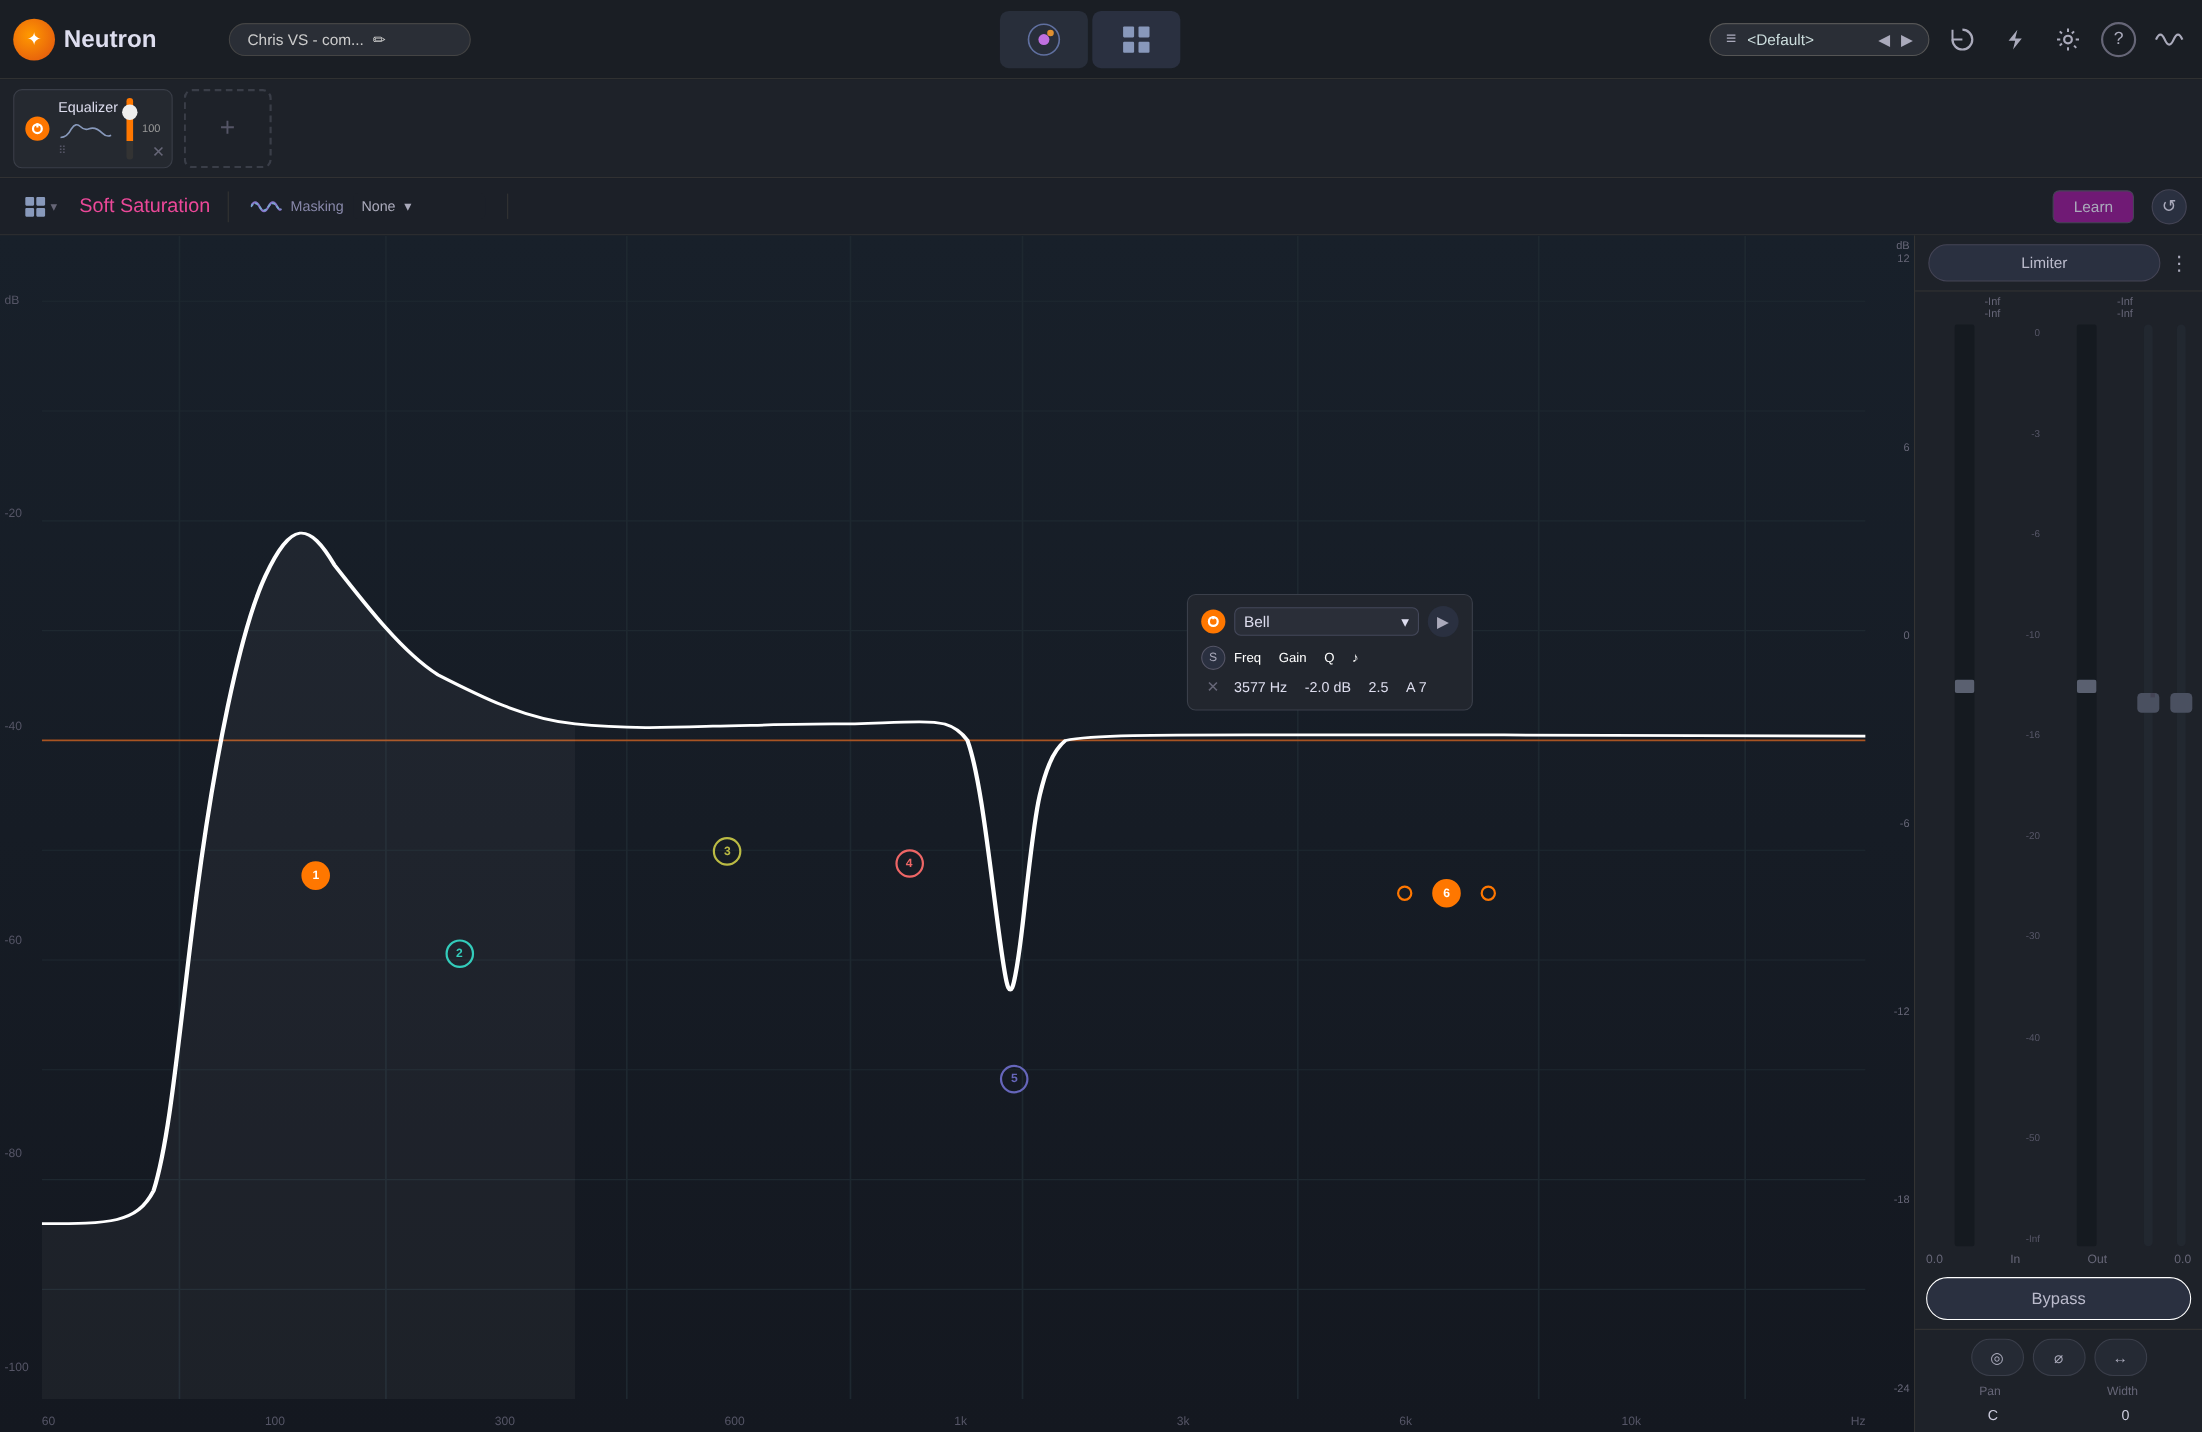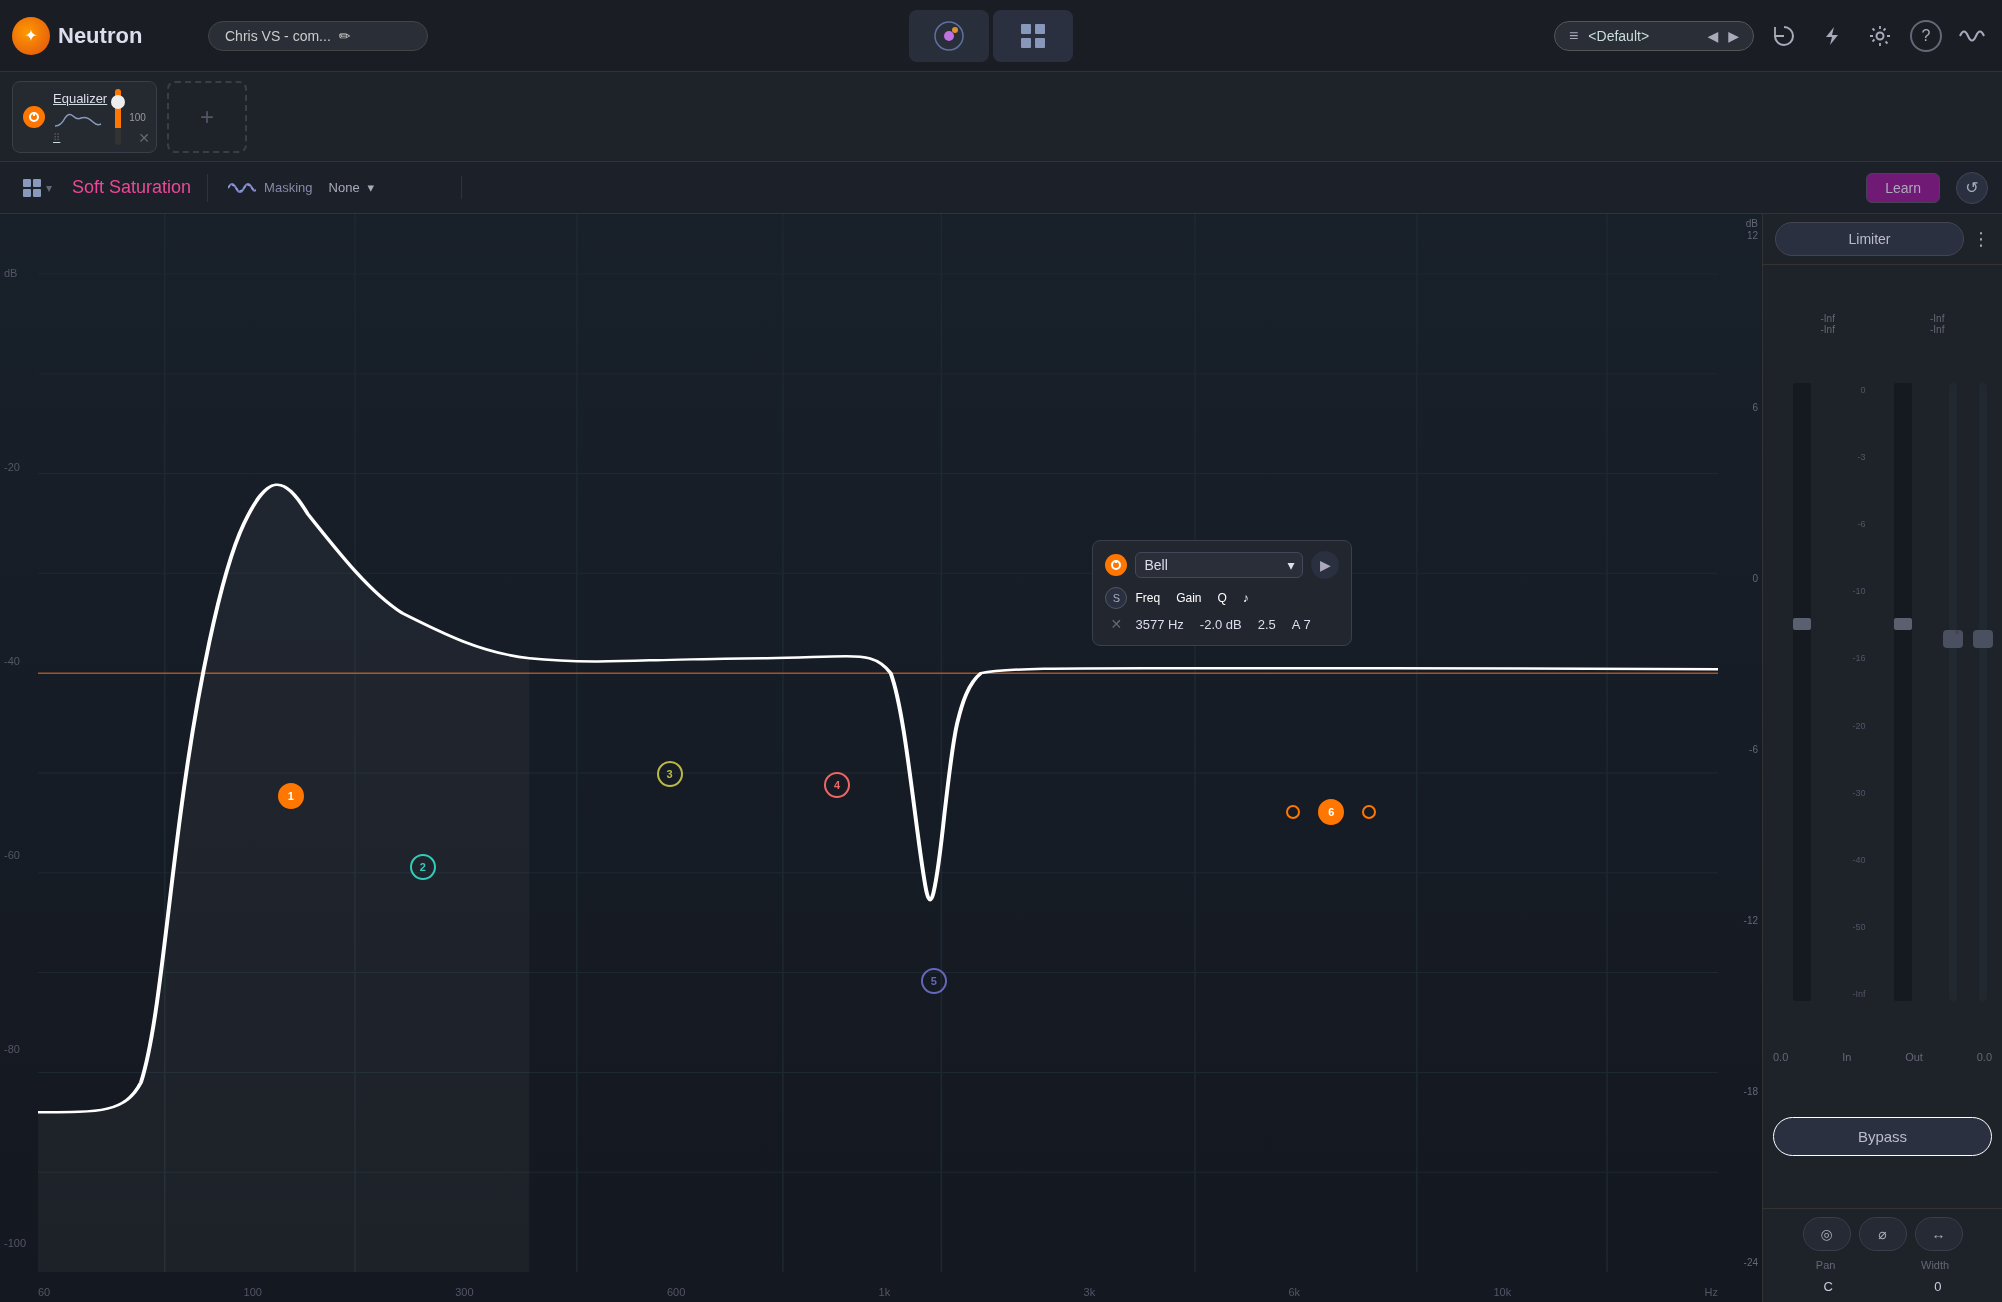--- a/index.html
+++ b/index.html
@@ -328,24 +328,24 @@
       border-radius: 50%;
       display: flex; align-items: center; justify-content: center;
       font-size: 11px; font-weight: bold;
       transform: translate(-50%, -50%);
       cursor: pointer;
       border: 2px solid;
     }
 
     
     .right-panel {
-      width: 240px;
+      width: 262px;
       background: #1e2229;
       border-left: 1px solid #333;
-      display: flex; flex-direction: column; gap: 44px;
+      display: flex; flex-direction: column;
     }
     .rp-header {
       display: flex; align-items: center; justify-content: space-between;
       padding: 8px 12px;
       border-bottom: 1px solid #333;
     }
     .limiter-btn {
       background: #2a3040;
       border: 1px solid #445;
       border-radius: 20px;
@@ -463,21 +463,21 @@
 </div>
 
 <div class="module-bar">
   <div class="module-item">
     <div class="power-btn on">
       <svg width="12" height="12" viewBox="0 0 12 12">
           <circle cx="6" cy="6" r="4" fill="none" stroke="white" stroke-width="2"></circle>
           <line x1="6" y1="1" x2="6" y2="5" stroke="white" stroke-width="2"></line>
         </svg>
     </div>
-    <div style="display:flex;flex-direction:column;gap:2px;text-decoration:underline;">
+    <div style="display:flex;flex-direction:column;gap:2px;">
       <span class="module-title">Equalizer</span>
       <svg width="50" height="22" viewBox="0 0 50 22">
         <path d="M2 18 Q8 18 12 10 Q16 4 20 8 Q24 12 28 10 Q34 8 40 14 Q44 18 48 16" fill="none" stroke="#8899bb" stroke-width="1.5"></path>
       </svg>
       <span style="font-size:10px;color:#556;">⠿</span>
     </div>
     <div class="fader-area">
       <div class="fader-track"></div>
       <div class="fader-thumb"></div>
     </div>

